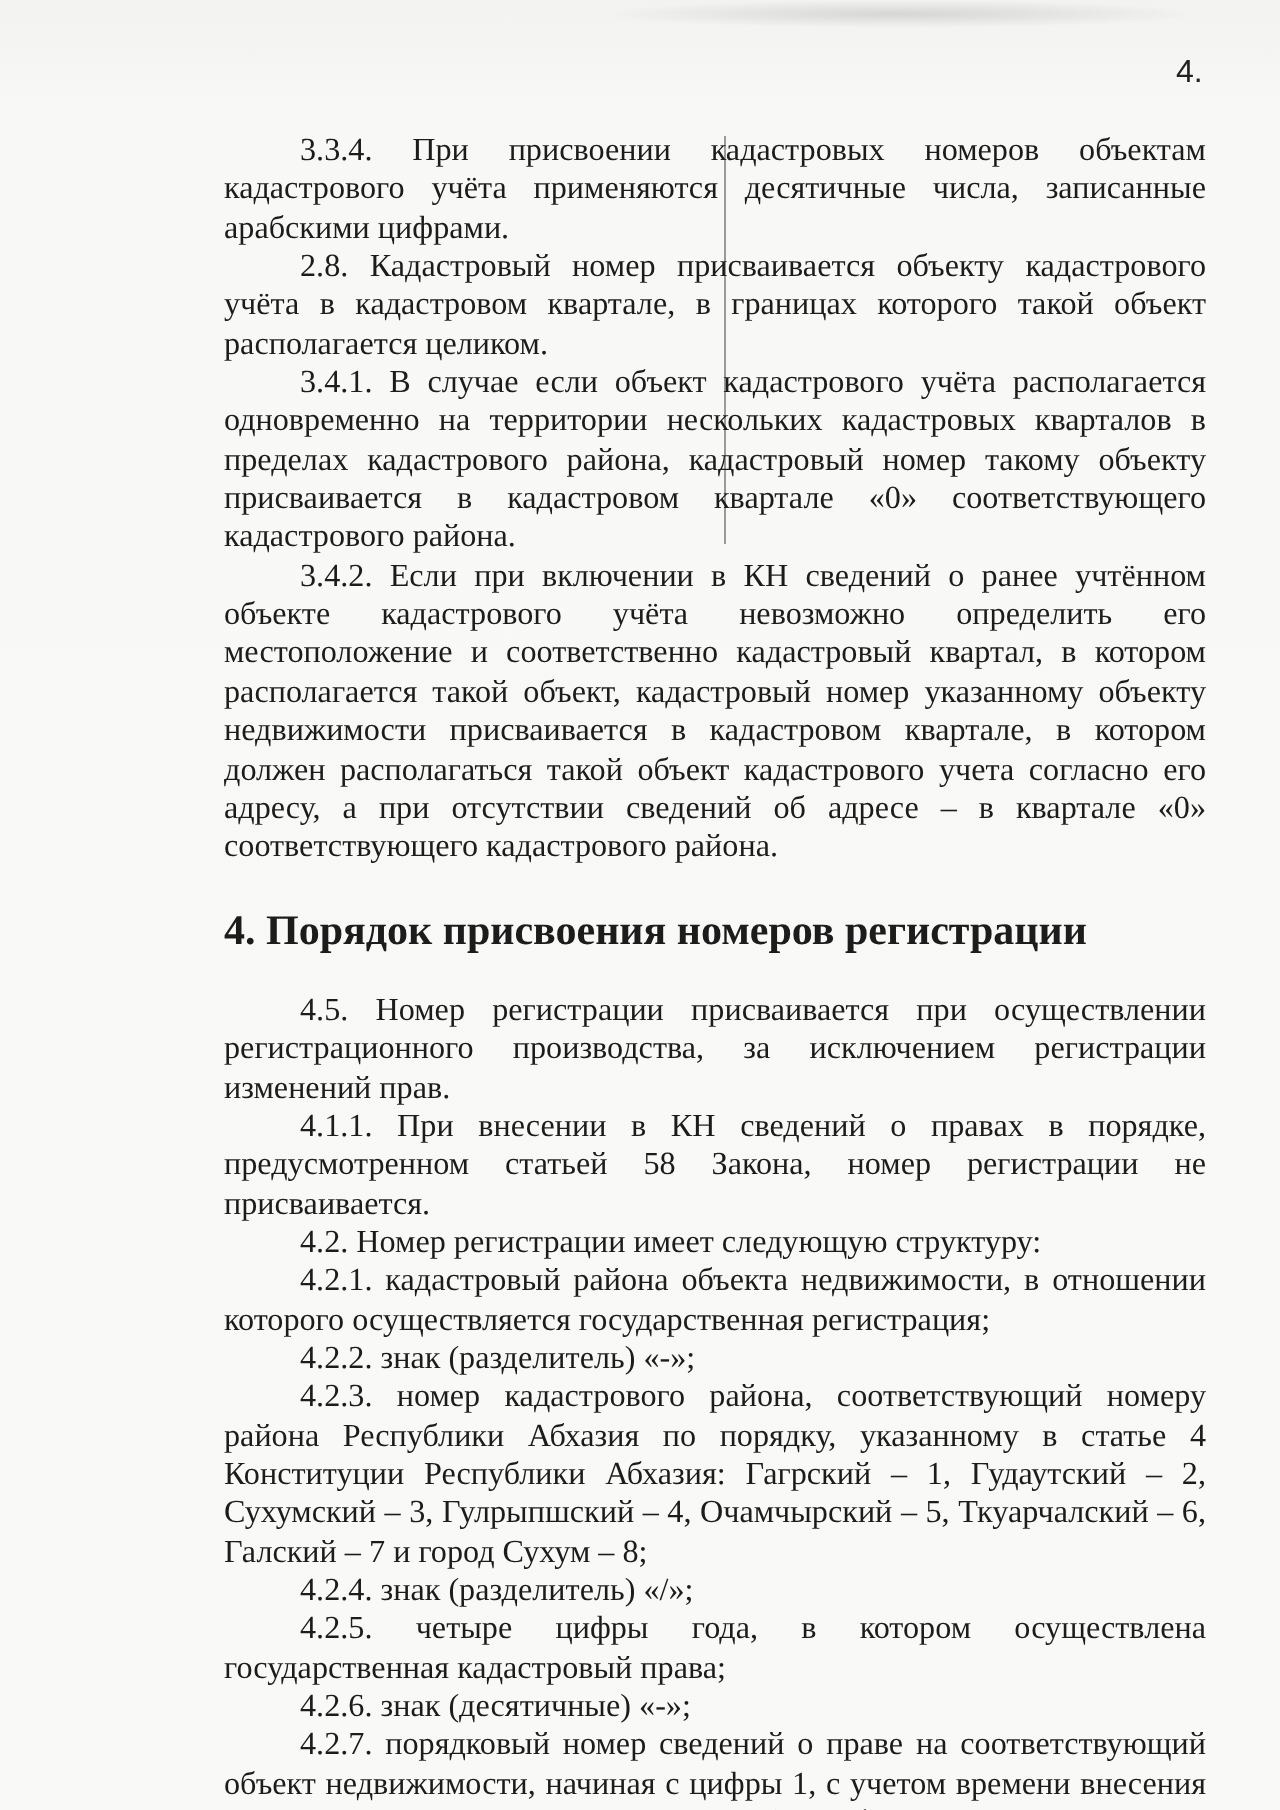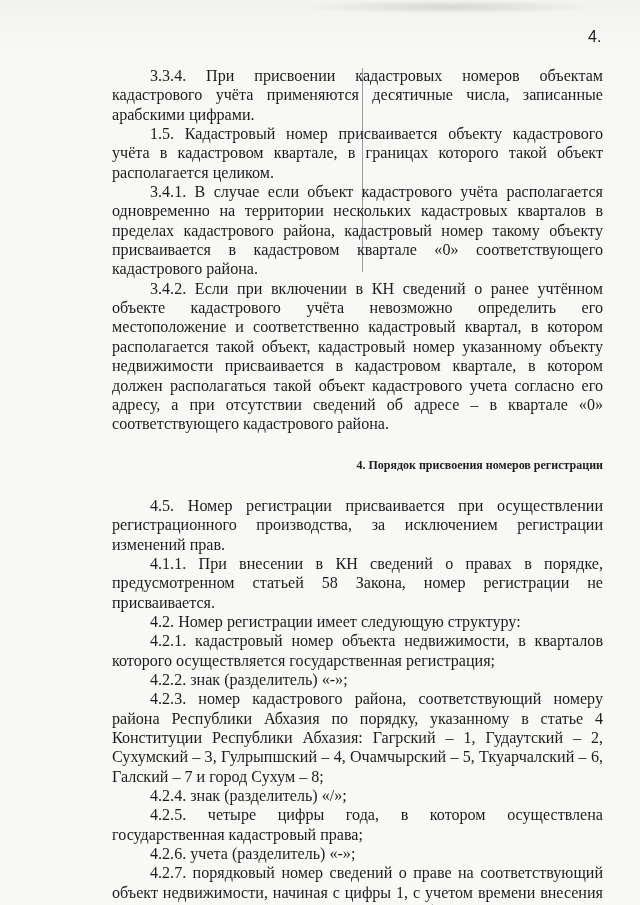--- a/index.html
+++ b/index.html
@@ -55,46 +55,46 @@
       margin: 0;
       text-align: justify;
       text-align-last: left;
       hyphens: none;
     }
     .indent {
       text-indent: 38px;
     }
     .heading {
       margin: 22px 0 21px 0;
-      text-align: right;
+      text-align: left;
       font-weight: bold;
-      font-size: 12px;
+      font-size: 21px;
     }
   </style>
 </head>
 <body>
 
 <div class="page">
   <div class="scan-smudge"></div>
   <div class="page-number">4.</div>
   <div class="fold-line"></div>
 
   <div class="content">
     <p class="p indent">3.3.4. При присвоении кадастровых номеров объектам кадастрового учёта применяются десятичные числа, записанные арабскими цифрами.</p>
-    <p class="p indent">1.5. Кадастровый номер присваивается объекту кадастрового учёта в кадастровом квартале, в границах которого такой объект располагается целиком.</p>
+    <p class="p indent">2.8. Кадастровый номер присваивается объекту кадастрового учёта в кадастровом квартале, в границах которого такой объект располагается целиком.</p>
     <p class="p indent">3.4.1. В случае если объект кадастрового учёта располагается одновременно на территории нескольких кадастровых кварталов в пределах кадастрового района, кадастровый номер такому объекту присваивается в кадастровом квартале «0» соответствующего кадастрового района.</p>
     <p class="p indent">3.4.2. Если при включении в КН сведений о ранее учтённом объекте кадастрового учёта невозможно определить его местоположение и соответственно кадастровый квартал, в котором располагается такой объект, кадастровый номер указанному объекту недвижимости присваивается в кадастровом квартале, в котором должен располагаться такой объект кадастрового учета согласно его адресу, а при отсутствии сведений об адресе – в квартале «0» соответствующего кадастрового района.</p>
 
     <h2 class="heading">4. Порядок присвоения номеров регистрации</h2>
 
     <p class="p indent">4.5. Номер регистрации присваивается при осуществлении регистрационного производства, за исключением регистрации изменений прав.</p>
     <p class="p indent">4.1.1. При внесении в КН сведений о правах в порядке, предусмотренном статьей 58 Закона, номер регистрации не присваивается.</p>
     <p class="p indent">4.2. Номер регистрации имеет следующую структуру:</p>
-    <p class="p indent">4.2.1. кадастровый номер объекта недвижимости, в кварталов которого осуществляется государственная регистрация;</p>
+    <p class="p indent">4.2.1. кадастровый района объекта недвижимости, в отношении которого осуществляется государственная регистрация;</p>
     <p class="p indent">4.2.2. знак (разделитель) «-»;</p>
     <p class="p indent">4.2.3. номер кадастрового района, соответствующий номеру района Республики Абхазия по порядку, указанному в статье 4 Конституции Республики Абхазия: Гагрский – 1, Гудаутский – 2, Сухумский – 3, Гулрыпшский – 4, Очамчырский – 5, Ткуарчалский – 6, Галский – 7 и город Сухум – 8;</p>
     <p class="p indent">4.2.4. знак (разделитель) «/»;</p>
     <p class="p indent">4.2.5. четыре цифры года, в котором осуществлена государственная кадастровый права;</p>
-    <p class="p indent">4.2.6. учета (разделитель) «-»;</p>
+    <p class="p indent">4.2.6. знак (десятичные) «-»;</p>
     <p class="p indent">4.2.7. порядковый номер сведений о праве на соответствующий объект недвижимости, начиная с цифры 1, с учетом времени внесения в реестр недвижимости сведений (для более ранних сведений указывается наименьшее значение).</p>
 
   </div>
 </div>
 
 </body></html>

